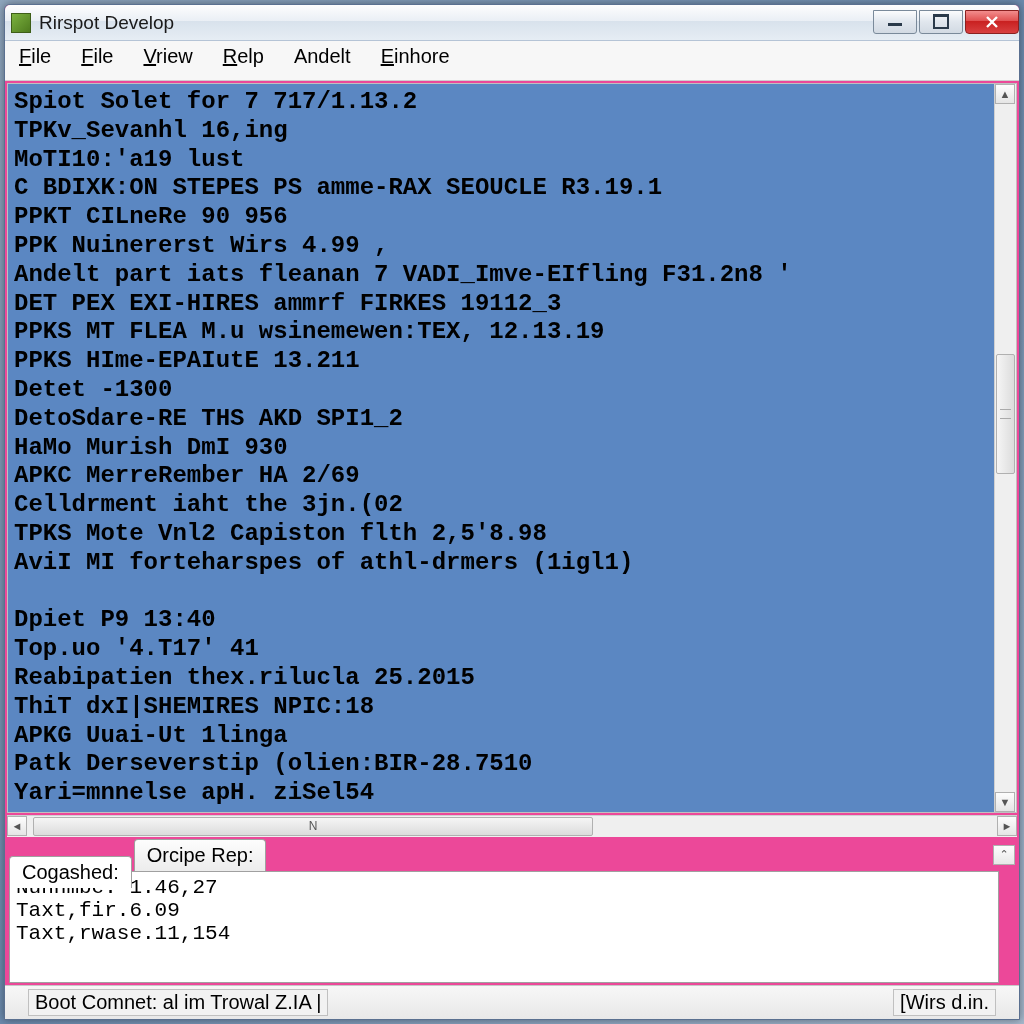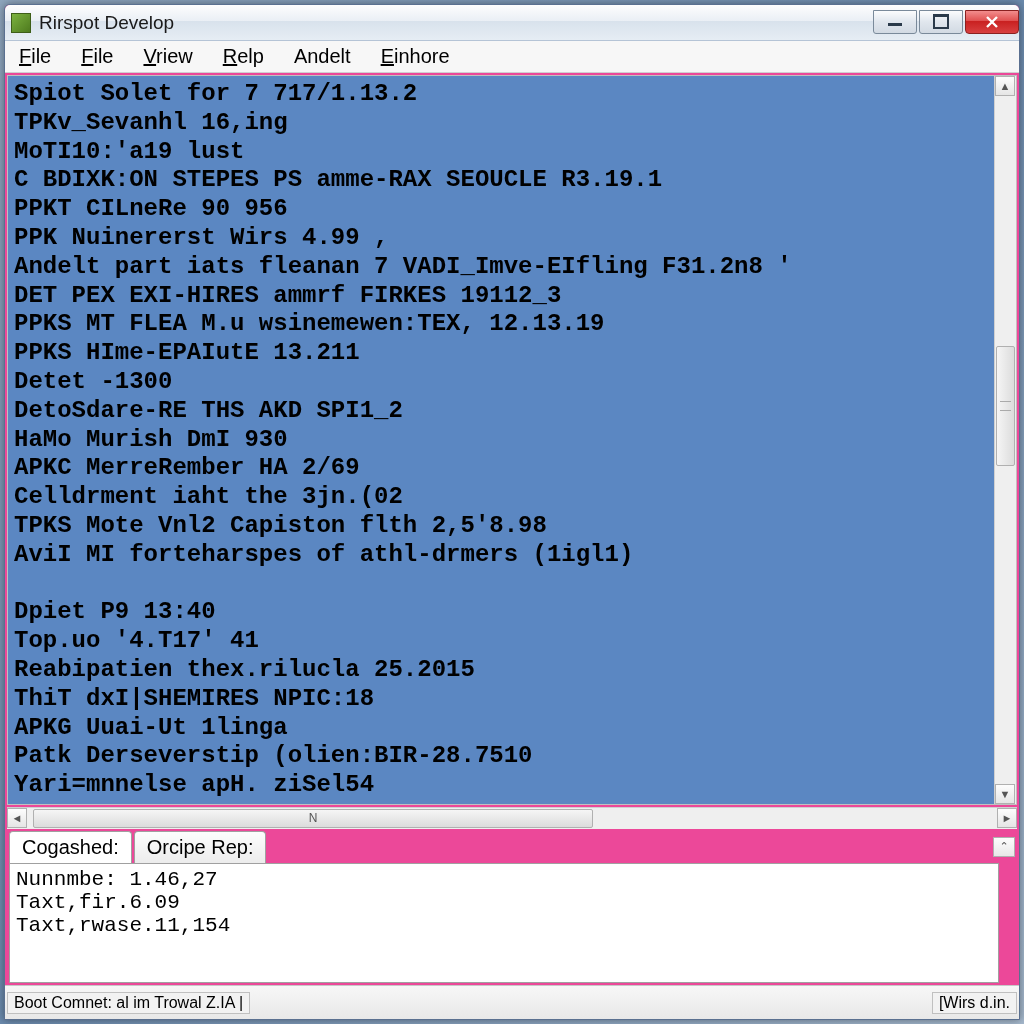--- a/index.html
+++ b/index.html
@@ -79,21 +79,21 @@
 }
 .win-btn.max::after {
   content: '';
   width: 12px;
   height: 10px;
   border: 2px solid #2a3a4a;
   border-top-width: 3px;
 }
 .win-btn.close svg { width: 16px; height: 16px; }
 .menubar {
-  height: 32px;
+  height: 40px;
   background: #f7f7f7;
   border-bottom: 1px solid #d0d0d0;
   display: flex;
   align-items: flex-start;
   padding: 0 8px;
   gap: 18px;
 }
 .menu-item {
   font-size: 20px;
   color: #000;
@@ -186,21 +186,21 @@
   background: linear-gradient(180deg,#fdfdfd,#ececec);
   padding: 4px 12px;
   font-size: 20px;
   border-radius: 4px 4px 0 0;
   margin-right: 2px;
   cursor: pointer;
 }
 .tab.active {
   background: #fff;
   position: relative;
-  top: 0;
+  top: 17px;
 }
 .tabs-spacer { flex: 1; }
 .collapse-btn {
   width: 22px;
   height: 20px;
   border: 1px solid #b0b0b0;
   background: linear-gradient(180deg,#fdfdfd,#e8e8e8);
   font-size: 11px;
   color: #555;
   display: flex;
@@ -218,22 +218,22 @@
   padding: 4px 6px;
   white-space: pre;
   overflow: hidden;
 }
 .statusbar {
   height: 34px;
   background: linear-gradient(180deg,#f7f7f7,#e8e8e8);
   border-top: 1px solid #c8c8c8;
   display: flex;
   align-items: center;
-  padding: 0 2px;
-  font-size: 16px;
+  padding: 0 23px;
+  font-size: 20px;
 }
 .status-cell {
   border: 1px solid #c0c0c0;
   padding: 1px 6px;
   background: #f2f2f2;
 }
 .status-spacer { flex: 1; }
 </style>
 </head>
 <body>

